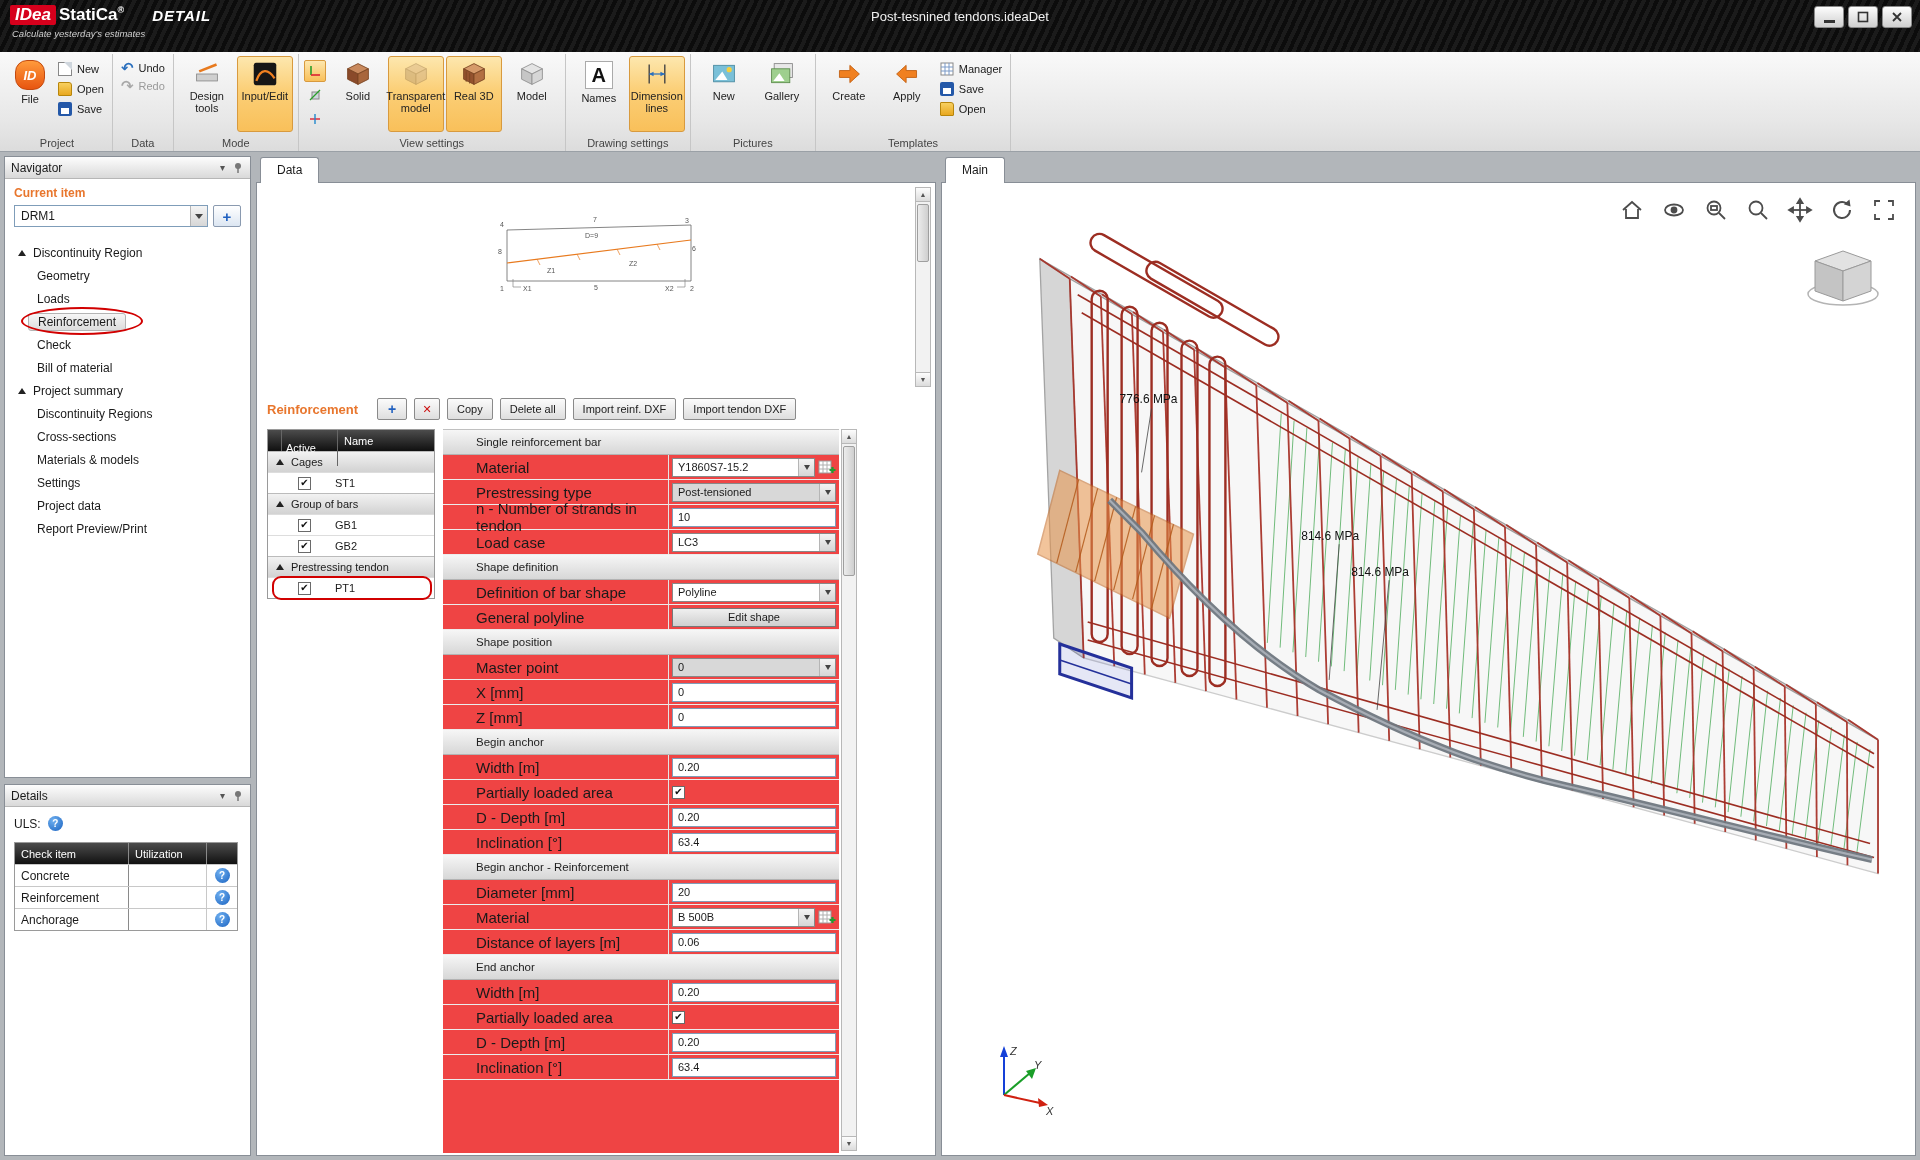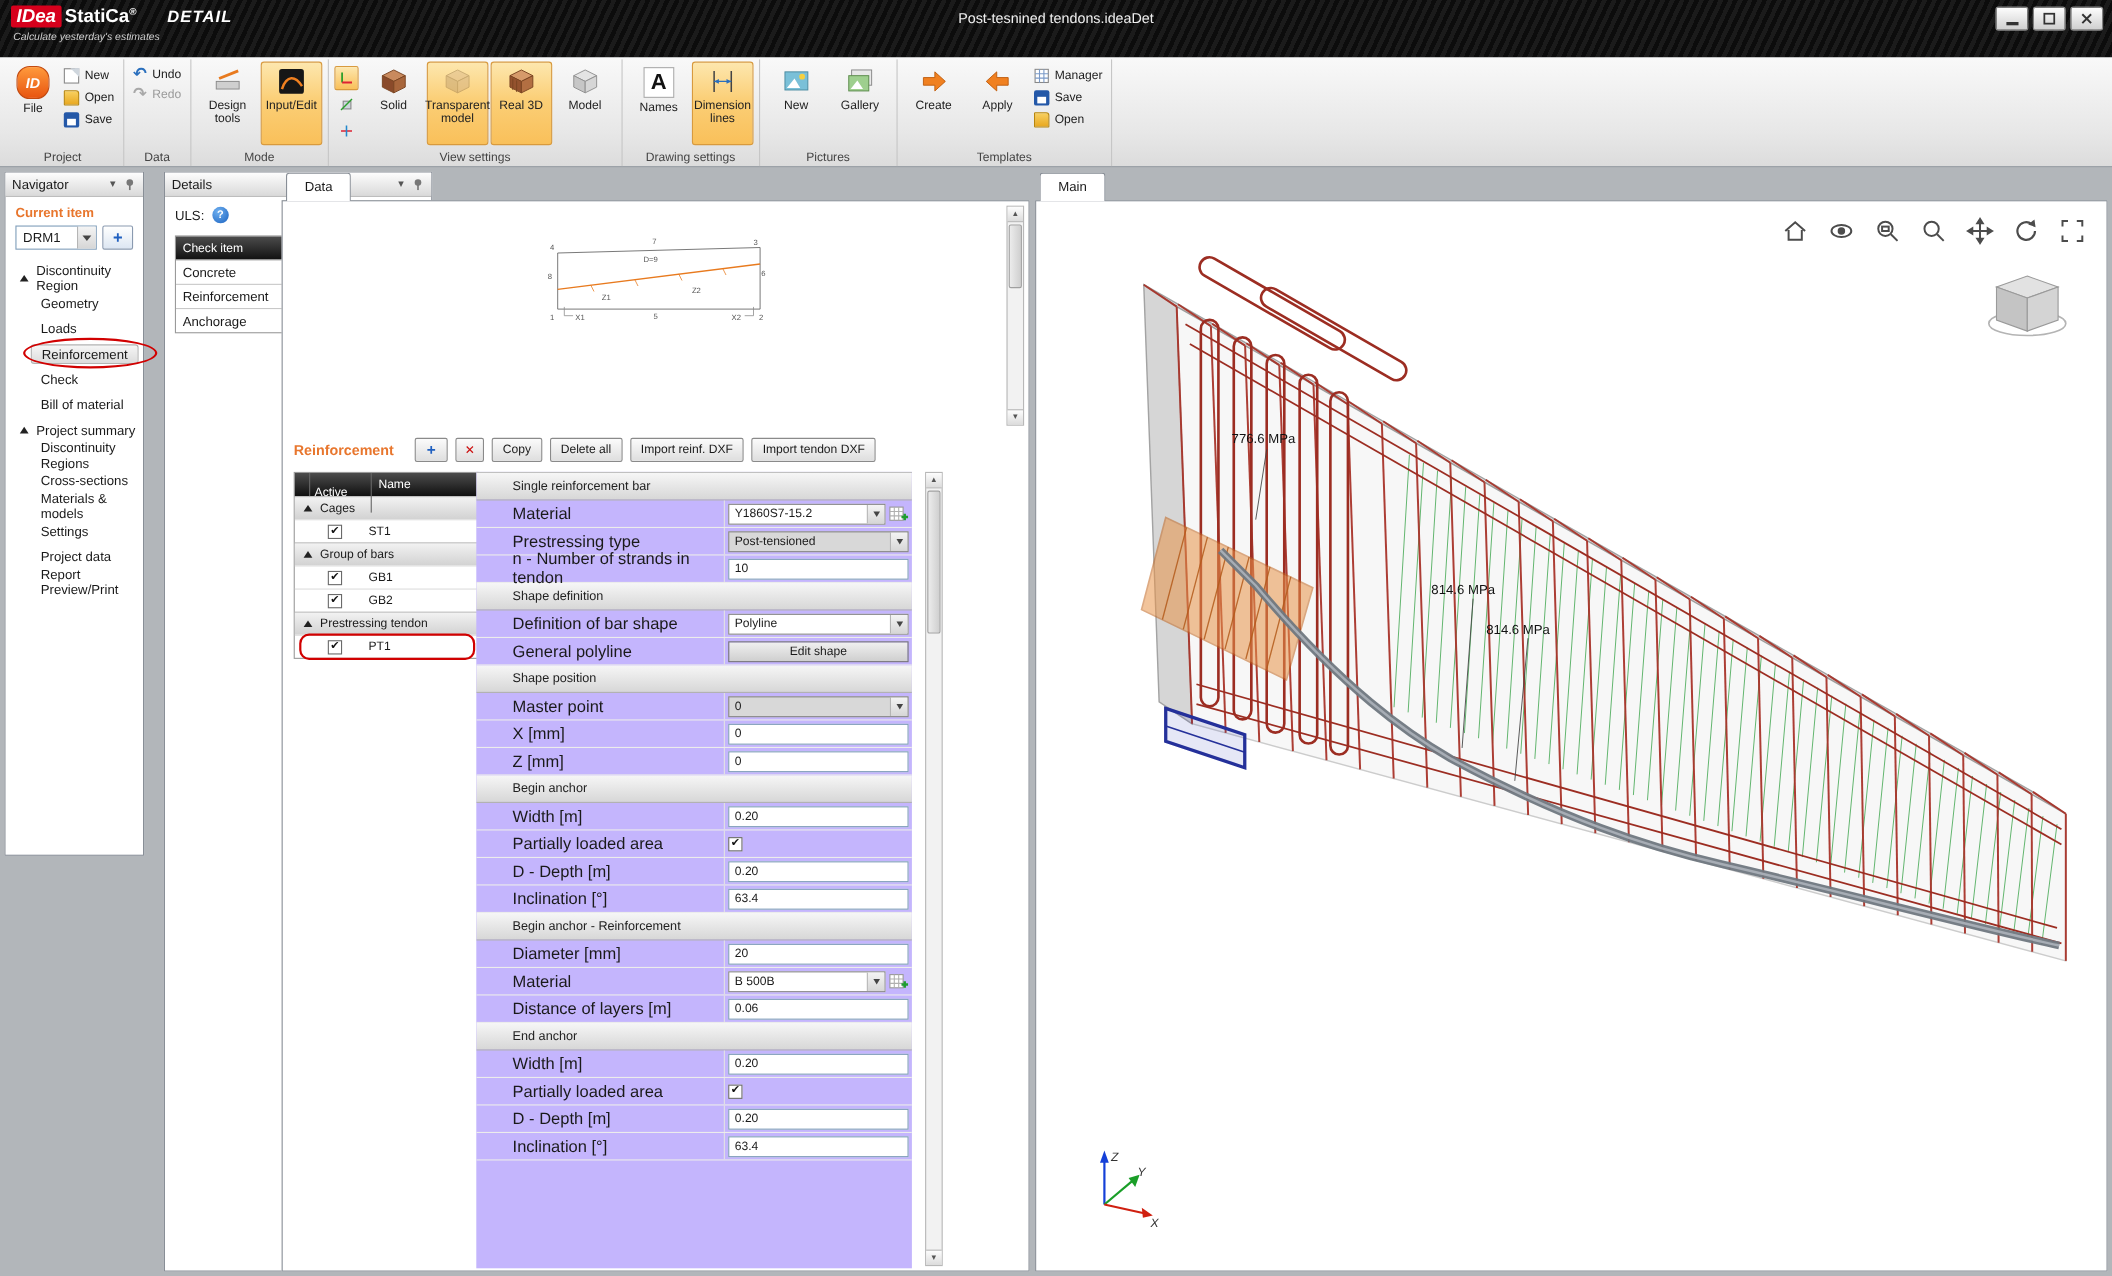--- a/index.html
+++ b/index.html
@@ -36,21 +36,21 @@
 .ic-save{background:#2458a8;border-radius:2px}
 .ic-save::after{content:"";position:absolute;left:3px;top:6px;width:8px;height:6px;background:#fff}
 .glyph-undo{color:#2a6fbd;font-size:15px;font-weight:bold;line-height:12px}
 .glyph-redo{color:#a8a8a8;font-size:15px;font-weight:bold;line-height:12px}
 .minicol{display:flex;flex-direction:column;gap:2px;padding-top:4px;margin-right:2px}
 .mini{width:22px;height:22px;border:1px solid transparent;border-radius:2px;display:flex;align-items:center;justify-content:center}
 .mini.sel{background:linear-gradient(#fde7ae,#f9c05a);border-color:#d89a3e}
 .icon-a{width:28px;height:28px;background:#fff;border:1px solid #aaa;display:flex;align-items:center;justify-content:center;font-weight:bold;font-size:20px;color:#111}
 
 .workspace{height:1008px;display:flex;padding:4px;gap:5px}
-.left-col{width:247px;display:flex;flex-direction:row;gap:18px}
+.left-col{width:247px;display:flex;flex-direction:column;gap:6px}
 .panel{background:#fff;border:1px solid #888e96;display:flex;flex-direction:column}
 .p-header{height:22px;background:linear-gradient(#fdfdfd,#d9d9d9);border-bottom:1px solid #b6b6b6;display:flex;align-items:center;padding:0 6px;flex:none}
 .p-header .sp{flex:1}
 .hicon{color:#555;font-size:10px;margin-left:8px}
 .navigator{height:622px}
 .details{flex:1}
 .cur-label{color:#e8762d;font-weight:bold;padding:7px 9px 3px}
 .ddrow{display:flex;gap:5px;padding:2px 9px}
 .ddl{position:relative;height:22px;border:1px solid #7f9db9;background:#fff;display:flex;align-items:center;padding:0 22px 0 6px;flex:1}
 .car{position:absolute;right:0;top:0;bottom:0;width:17px;background:linear-gradient(#f4f4f4,#d6d6d6);border-left:1px solid #b5b5b5;display:flex;align-items:center;justify-content:center}
@@ -93,21 +93,21 @@
 .lthead{display:flex;height:21px;background:linear-gradient(#4c4c4c,#101010);color:#fff;align-items:center}
 .lh0{width:14px;align-self:stretch;border-right:1px solid #666}
 .lh1{width:56px;padding:18px 4px;align-self:stretch;display:flex;align-items:center;border-right:1px solid #666}
 .lh2{flex:1;padding:0 6px}
 .lgrp{display:flex;align-items:center;gap:7px;height:21px;background:linear-gradient(#f2f2f2,#d2d2d2);border-top:1px solid #bbb;padding-left:8px}
 .lrow{position:relative;display:flex;align-items:center;height:21px;border-top:1px solid #ddd}
 .lrow .cbx{margin-left:30px}
 .lrow .nm{margin-left:24px}
 .cbx{width:13px;height:13px;border:1px solid #6a6a6a;background:#fff;display:inline-flex;align-items:center;justify-content:center;font-size:10px;line-height:1;color:#111;flex:none}
 
-.pgrid{position:absolute;left:176px;top:246px;width:396px;bottom:2px;overflow:hidden;border-top:1px solid #c0c0c0;background:#c4b5fd}
+.pgrid{position:absolute;left:186px;top:246px;width:396px;bottom:2px;overflow:hidden;border-top:1px solid #c0c0c0;background:#ef4444}
 .psec{height:25px;background:linear-gradient(#f6f6f6,#d7d7d7);border-bottom:1px solid #b2b2b2;display:flex;align-items:center;padding-left:33px;font-size:11.5px;color:#222}
 .prow{display:flex;height:25px;border-bottom:1px solid #ececec;align-items:stretch}
 .plabel{width:226px;padding-left:33px;font-size:15px;border-right:1px solid #e4e4e4;display:flex;align-items:center}
 .pctrl{flex:1;display:flex;align-items:center;gap:3px;padding:0 3px;position:relative}
 .pdd{position:relative;flex:1;height:19px;border:1px solid #888;background:#fff;font-size:11px;display:flex;align-items:center;padding:0 18px 0 5px;white-space:nowrap;overflow:hidden}
 .pdd .car{width:16px}
 .pdd .car::after{margin-top:4px;border-width:3.5px;border-top-width:5px}
 .pdd.gray{background:#d8d8d8}
 .pin{flex:1;height:19px;border:1px solid #7f9db9;background:#fff;font-size:11px;display:flex;align-items:center;padding:0 5px}
 .pbtnn{flex:1;height:19px;border:1px solid #777;background:linear-gradient(#f0f0f0,#cfcfcf);font-size:11px;display:flex;align-items:center;justify-content:center}
@@ -585,20 +585,29 @@
                 <span>Post-tensioned</span>
                 <span class="car"></span>
               </div>
             </div>
         </div>
         <div class="prow">
           <div class="plabel">n - Number of strands in tendon</div>
           <div class="pctrl">
               <div class="pin">
                 <span>10</span>
+              </div>
+            </div>
+        </div>
+        <div class="prow">
+          <div class="plabel">Load case</div>
+          <div class="pctrl">
+              <div class="pdd">
+                <span>LC3</span>
+                <span class="car"></span>
               </div>
             </div>
         </div>
 
         <div class="psec">
             <span>Shape definition</span>
           </div>
         <div class="prow">
           <div class="plabel">Definition of bar shape</div>
           <div class="pctrl">

